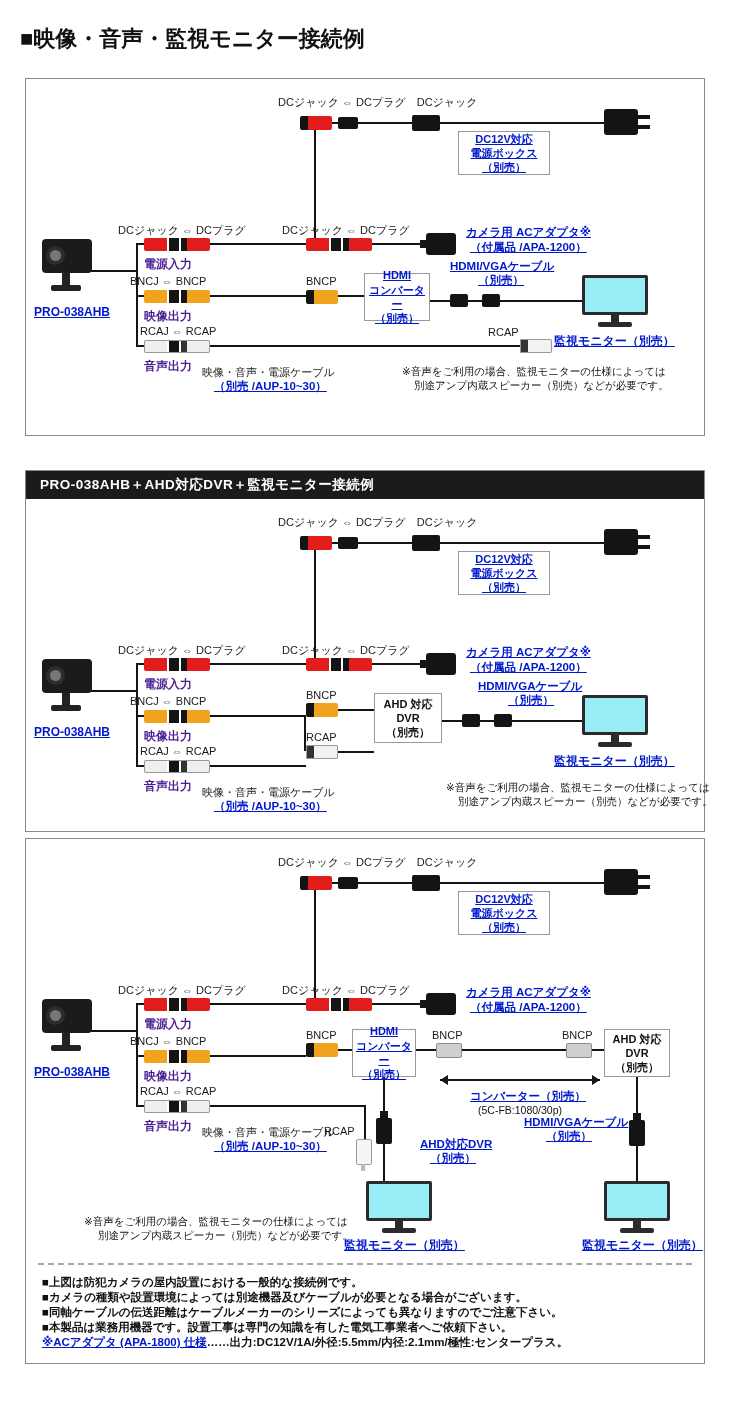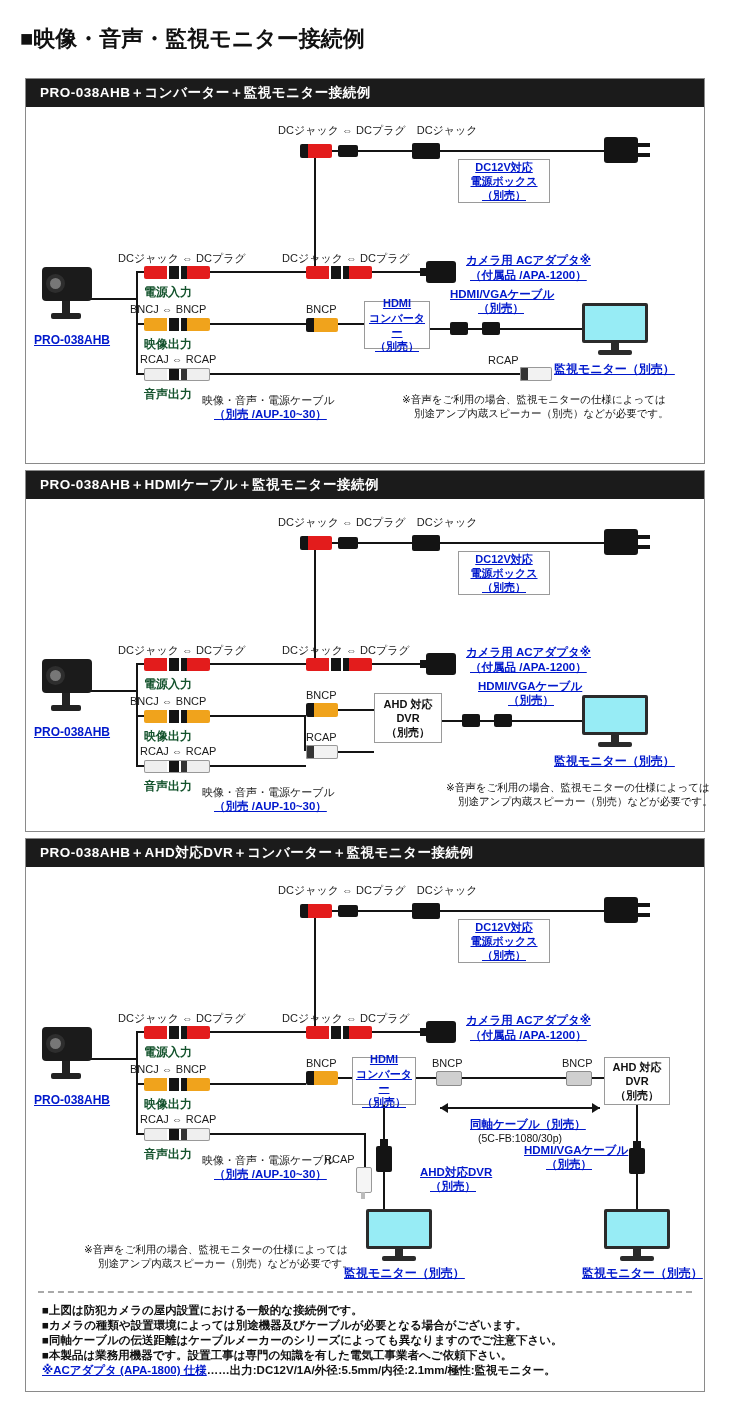--- a/index.html
+++ b/index.html
@@ -4,21 +4,21 @@
 <style>
   * { margin:0; padding:0; box-sizing:border-box; }
   html,body { width:730px; height:1414px; background:#fff;
     font-family:"Liberation Sans","DejaVu Sans",sans-serif; }
   body { position:relative; }
   .page-title { position:absolute; left:20px; top:24px; font-size:22px; font-weight:bold; color:#111; }
   .section { position:absolute; left:25px; width:680px; border:1px solid #8a8a8a; background:#fff; }
   .sec-header { height:28px; background:#1b1b1b; color:#fff; font-size:13.5px; font-weight:bold; line-height:28px; padding-left:14px; letter-spacing:.5px; }
   .sec-body { position:relative; }
   .lbl { position:absolute; font-size:11px; color:#1a1a1a; white-space:nowrap; }
-  .red-lbl { position:absolute; font-size:12px; font-weight:bold; color:#14532d; white-space:nowrap; }
+  .red-lbl { position:absolute; font-size:12px; font-weight:bold; color:#4c1d95; white-space:nowrap; }
   .blue-lbl { position:absolute; font-size:11.5px; font-weight:bold; color:#0018cc; text-decoration:underline; white-space:nowrap; }
   .note { position:absolute; font-size:10.5px; color:#111; white-space:nowrap; }
   .note-line { position:absolute; font-size:11.5px; font-weight:bold; color:#111; white-space:nowrap; }
   .note-line .link { font-weight:bold; }
   .link { color:#0018cc; text-decoration:underline; }
   .wire-h { position:absolute; height:2px; background:#141414; }
   .wire-v { position:absolute; width:2px; background:#141414; }
   .dashed { position:absolute; border-top:2px dashed #a9a9a9; }
   .dev-box { position:absolute; border:1.5px solid #9a9a9a; background:#fff; display:flex; flex-direction:column; align-items:center; justify-content:center; font-size:11px; font-weight:bold; text-align:center; line-height:1.3; z-index:3; }
   .dev-box span { display:block; }
@@ -56,21 +56,20 @@
   .mon-screen { position:absolute; width:66px; height:40px; background:#97ecf5; border:3px solid #2b2b2b; border-radius:2px; }
   .mon-stand { position:absolute; left:29px; top:40px; width:8px; height:7px; background:#2b2b2b; }
   .mon-base { position:absolute; left:16px; top:47px; width:34px; height:5px; background:#2b2b2b; border-radius:2px; }
 </style>
 </head>
 <body>
 
 <div class="page-title">■映像・音声・監視モニター接続例</div>
 
 <div class="section" style="top:78px">
-  <div class="sec-header">PRO-038AHB＋コンバーター＋監視モニター接続例</div>
   <div class="sec-body" style="height:356px">
 
     <div class="lbl" style="left:252px;top:16px">DCジャック ⇔ DCプラグ　DCジャック</div>
     <div class="wire-h" style="left:290px;top:43px;width:298px"></div>
     <div class="wire-v" style="left:288px;top:45px;height:116px"></div>
     <div class="conn c-red" style="left:274px;top:37px"></div>
     <div class="plugS" style="left:312px;top:38px"></div>
     <div class="plugM" style="left:386px;top:36px"></div>
     <div class="dev-box" style="left:432px;top:52px;width:92px;height:44px">
       <span class="link">DC12V対応</span>
@@ -131,21 +130,21 @@
     </div>
     <div class="blue-lbl" style="left:528px;top:254px;font-size:12px">監視モニター（別売）</div>
     <div class="lbl" style="left:462px;top:247px">RCAP</div>
     <div class="conn c-wht" style="left:494px;top:260px"></div>
     <div class="note" style="left:376px;top:286px">※音声をご利用の場合、監視モニターの仕様によっては</div>
     <div class="note" style="left:388px;top:300px">別途アンプ内蔵スピーカー（別売）などが必要です。</div>
   </div>
 </div>
 
 <div class="section" style="top:470px">
-  <div class="sec-header">PRO-038AHB＋HDMIケーブル＋監視モニター接続例</div>
+  <div class="sec-header">PRO-038AHB＋AHD対応DVR＋監視モニター接続例</div>
   <div class="sec-body" style="height:332px">
 
     <div class="lbl" style="left:252px;top:16px">DCジャック ⇔ DCプラグ　DCジャック</div>
     <div class="wire-h" style="left:290px;top:43px;width:298px"></div>
     <div class="wire-v" style="left:288px;top:45px;height:116px"></div>
     <div class="conn c-red" style="left:274px;top:37px"></div>
     <div class="plugS" style="left:312px;top:38px"></div>
     <div class="plugM" style="left:386px;top:36px"></div>
     <div class="dev-box" style="left:432px;top:52px;width:92px;height:44px">
       <span class="link">DC12V対応</span>
@@ -208,21 +207,20 @@
       <div class="mon-stand"></div>
       <div class="mon-base"></div>
     </div>
     <div class="blue-lbl" style="left:528px;top:254px;font-size:12px">監視モニター（別売）</div>
     <div class="note" style="left:420px;top:282px">※音声をご利用の場合、監視モニターの仕様によっては</div>
     <div class="note" style="left:432px;top:296px">別途アンプ内蔵スピーカー（別売）などが必要です。</div>
   </div>
 </div>
 
 <div class="section" style="top:838px">
-  <div class="sec-header">PRO-038AHB＋AHD対応DVR＋コンバーター＋監視モニター接続例</div>
   <div class="sec-body" style="height:524px">
 
     <div class="lbl" style="left:252px;top:16px">DCジャック ⇔ DCプラグ　DCジャック</div>
     <div class="wire-h" style="left:290px;top:43px;width:298px"></div>
     <div class="wire-v" style="left:288px;top:45px;height:116px"></div>
     <div class="conn c-red" style="left:274px;top:37px"></div>
     <div class="plugS" style="left:312px;top:38px"></div>
     <div class="plugM" style="left:386px;top:36px"></div>
     <div class="dev-box" style="left:432px;top:52px;width:92px;height:44px">
       <span class="link">DC12V対応</span>
@@ -278,21 +276,21 @@
     <div class="wire-h" style="left:436px;top:210px;width:104px"></div>
     <div class="bnc" style="left:540px;top:204px"></div>
     <div class="lbl" style="left:536px;top:190px">BNCP</div>
     <div class="wire-h" style="left:566px;top:210px;width:12px"></div>
     <div class="dev-box dark" style="left:578px;top:190px;width:66px;height:48px">
       <span>AHD 対応</span>
       <span>DVR</span>
       <span>（別売）</span>
     </div>
     <div class="arrow" style="left:414px;top:240px;width:160px"></div>
-    <div class="blue-lbl" style="left:444px;top:250px">同軸ケーブル（別売）</div>
+    <div class="blue-lbl" style="left:444px;top:250px">コンバーター（別売）</div>
     <div class="note" style="left:452px;top:265px">(5C-FB:1080/30p)</div>
 
     <div class="wire-v" style="left:357px;top:238px;height:34px"></div>
     <div class="vconn" style="left:350px;top:279px"></div>
     <div class="wire-v" style="left:357px;top:305px;height:37px"></div>
     <div class="blue-lbl" style="left:394px;top:298px">AHD対応DVR</div>
     <div class="blue-lbl" style="left:404px;top:312px">（別売）</div>
     <div class="monitor" style="left:340px;top:342px">
       <div class="mon-screen"></div>
       <div class="mon-stand"></div>
@@ -316,15 +314,15 @@
     </div>
     <div class="blue-lbl" style="left:556px;top:398px;font-size:12px">監視モニター（別売）</div>
     <div class="note" style="left:58px;top:376px">※音声をご利用の場合、監視モニターの仕様によっては</div>
     <div class="note" style="left:72px;top:390px">別途アンプ内蔵スピーカー（別売）などが必要です。</div>
 
     <div class="dashed" style="left:12px;top:424px;width:654px"></div>
     <div class="note-line" style="left:16px;top:451px">■カメラの種類や設置環境によっては別途機器及びケーブルが必要となる場合がございます。</div>
     <div class="note-line" style="left:16px;top:436px">■上図は防犯カメラの屋内設置における一般的な接続例です。</div>
     <div class="note-line" style="left:16px;top:466px">■同軸ケーブルの伝送距離はケーブルメーカーのシリーズによっても異なりますのでご注意下さい。</div>
     <div class="note-line" style="left:16px;top:481px">■本製品は業務用機器です。設置工事は専門の知識を有した電気工事業者へご依頼下さい。</div>
-    <div class="note-line" style="left:16px;top:496px"><span class="link">※ACアダプタ (APA-1800) 仕様</span><span>……出力:DC12V/1A/外径:5.5mm/内径:2.1mm/極性:監視モニター。</span></div>
+    <div class="note-line" style="left:16px;top:496px"><span class="link">※ACアダプタ (APA-1800) 仕様</span><span>……出力:DC12V/1A/外径:5.5mm/内径:2.1mm/極性:センタープラス。</span></div>
   </div>
 </div>
 
 </body></html>

